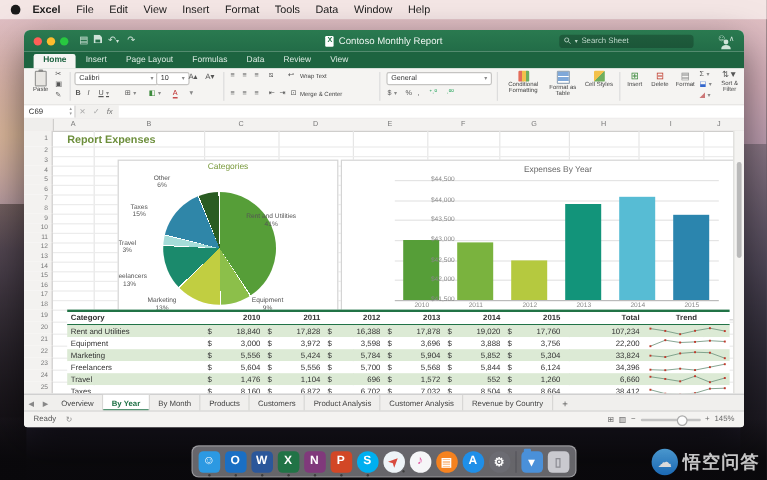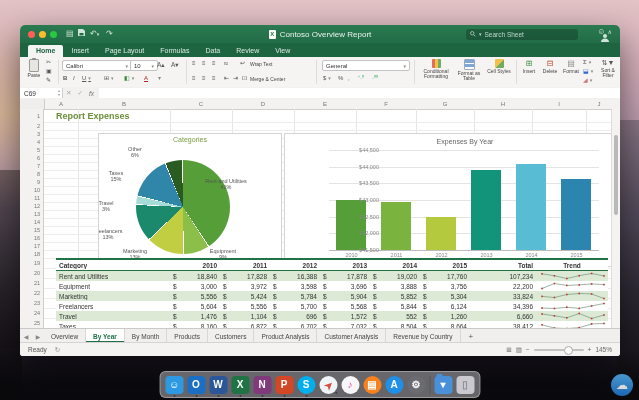--- a/index.html
+++ b/index.html
@@ -133,39 +133,54 @@
   #wm-text{color:rgba(255,255,255,.9);font-size:15px;font-weight:bold;letter-spacing:1px;}
 </style>
 </head>
 <body>
 
 <div id="desktop">
   <div id="rock-left" class="abs"></div>
   <div id="rock-right" class="abs"></div>
   <div id="rock-bottom" class="abs"></div>
 
+  <div id="menu-bar" class="abs">
+    <span id="apple-icon"></span>
+    <span id="menu-items" style="display:flex;">
+        <div class="mi mi-b">Excel</div>
+        <div class="mi">File</div>
+        <div class="mi">Edit</div>
+        <div class="mi">View</div>
+        <div class="mi">Insert</div>
+        <div class="mi">Format</div>
+        <div class="mi">Tools</div>
+        <div class="mi">Data</div>
+        <div class="mi">Window</div>
+        <div class="mi">Help</div>
+      </span>
+  </div>
 
   <div id="win" class="abs">
 
     <div id="titlebar" class="abs">
       <span id="tl-close" class="abs light"></span>
       <span id="tl-min" class="abs light"></span>
       <span id="tl-zoom" class="abs light"></span>
       <span class="abs tb-ic" style="left:46px">▤</span>
       <span class="abs tb-ic" style="left:58px">
         <svg width="7" height="7" viewBox="0 0 7 7">
             <path d="M0 0h5l2 2v5H0z" fill="#cfe3d8"></path>
             <rect x="1.5" y="4" width="4" height="2.4" fill="#226c47"></rect>
           </svg>
       </span>
       <span class="abs tb-ic" style="left:70px">↶<span style="font-size:5px">▾</span></span>
       <span class="abs tb-ic" style="left:86px">↷</span>
       <div id="tb-title" class="abs">
         <span id="tb-doc">X</span>
-        <span>Contoso Overview Report</span>
+        <span>Contoso Monthly Report</span>
       </div>
       <div id="searchbox" class="abs">
         <svg width="6" height="6" viewBox="0 0 8 8">
             <circle cx="3" cy="3" r="2.3" fill="none" stroke="#bcd6c8" stroke-width="1"></circle>
             <line x1="4.8" y1="4.8" x2="7.2" y2="7.2" stroke="#bcd6c8" stroke-width="1"></line>
           </svg>
         <span style="font-size:5px">▾</span>
         <span>Search Sheet</span>
       </div>
       <span id="share-ic" class="abs">
@@ -735,14 +750,15 @@
       <div class="dk circle" style="background: rgb(245, 130, 31);">▤</div>
       <div class="dk circle" style="background: rgb(31, 143, 232);">A</div>
       <div class="dk circle" style="background: rgb(107, 107, 114);">⚙</div>
       <div class="dk-sep"></div>
       <div class="dk dk-folder" style="background: rgb(74, 144, 217);">▾</div>
       <div class="dk" style="background: rgb(201, 201, 207); color: rgb(141, 141, 148);">▯</div>
     </div>
 
   <div id="watermark" class="abs">
     <span id="wm-logo">☁</span>
+    <span id="wm-text">悟空问答</span>
   </div>
 </div>
 
 </body></html>

